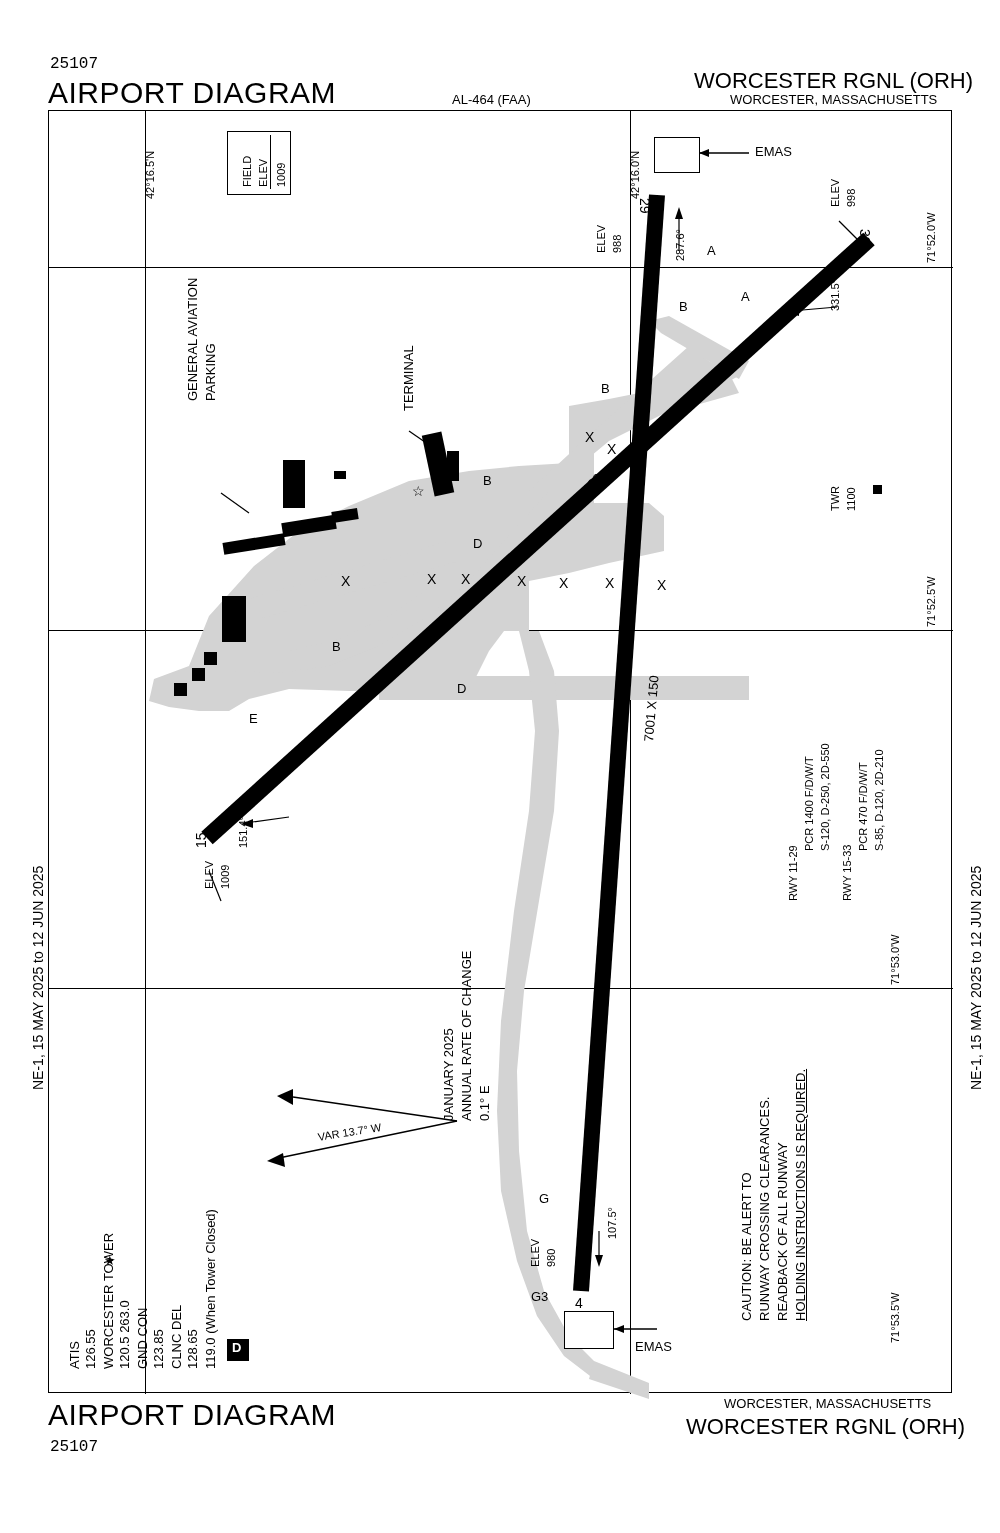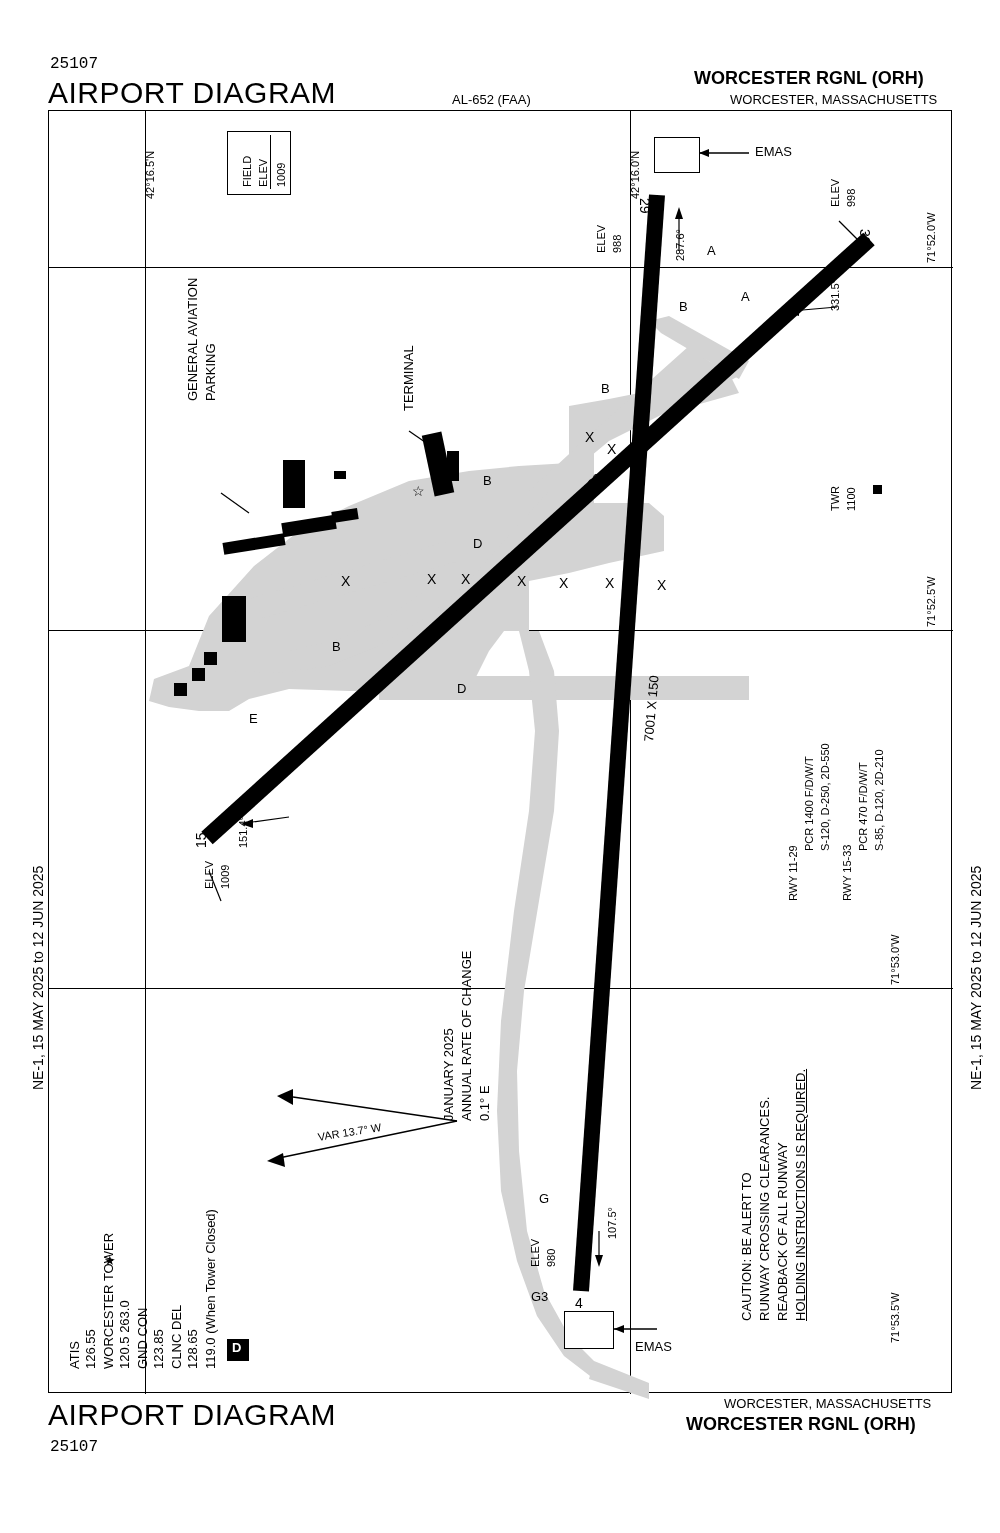--- a/index.html
+++ b/index.html
@@ -4,34 +4,34 @@
 <style>
   html,body{margin:0;padding:0;background:#fff;}
   body{width:1000px;height:1533px;position:relative;font-family:"Liberation Sans",sans-serif;color:#000;overflow:hidden;}
   .t{position:absolute;white-space:nowrap;font-family:"Liberation Sans",sans-serif;color:#000;}
   .rot90{transform-origin:0 0;transform:rotate(-90deg);}
   #frame{position:absolute;left:48px;top:110px;width:904px;height:1283px;border:1.6px solid #000;box-sizing:border-box;}
   .gridline{position:absolute;background:#000;}
   .bld{position:absolute;background:#000;}
   .hdrbig{font-size:30px;letter-spacing:0.5px;}
   .hdrsm{font-size:16px;font-family:Liberation Mono, monospace;}
-  .rightname{font-size:18px;font-weight:bold;}
+  .rightname{font-size:22px;}
   .rightcity{font-size:13px;}
   .lbl11{font-size:11px;}
   .lbl13{font-size:13px;}
   .lbl14{font-size:14px;}
   .box{border:1.4px solid #000;background:#fff;}
   svg{position:absolute;left:0;top:0;overflow:visible;}
 </style>
 </head>
 <body>
 
 <div class="t hdrsm" style="left:50px;top:55px;">25107</div>
 <div class="t hdrbig" style="left:48px;top:76px;">AIRPORT DIAGRAM</div>
-<div class="t lbl13" style="left:452px;top:92px;">AL-652 (FAA)</div>
+<div class="t lbl13" style="left:452px;top:92px;">AL-464 (FAA)</div>
 <div class="t rightname" style="left:694px;top:68px;">WORCESTER RGNL (ORH)</div>
 <div class="t rightcity" style="left:730px;top:92px;">WORCESTER, MASSACHUSETTS</div>
 
 <div class="t lbl14 rot90" style="left:30px;top:1090px;">NE-1, 15 MAY 2025  to  12 JUN 2025</div>
 <div class="t lbl14 rot90" style="left:968px;top:1090px;">NE-1, 15 MAY 2025  to  12 JUN 2025</div>
 
 <div id="frame">
 
   <div class="gridline" style="left:0;top:156px;width:904px;height:1px;"></div>
   <div class="gridline" style="left:0;top:519px;width:904px;height:1px;"></div>

